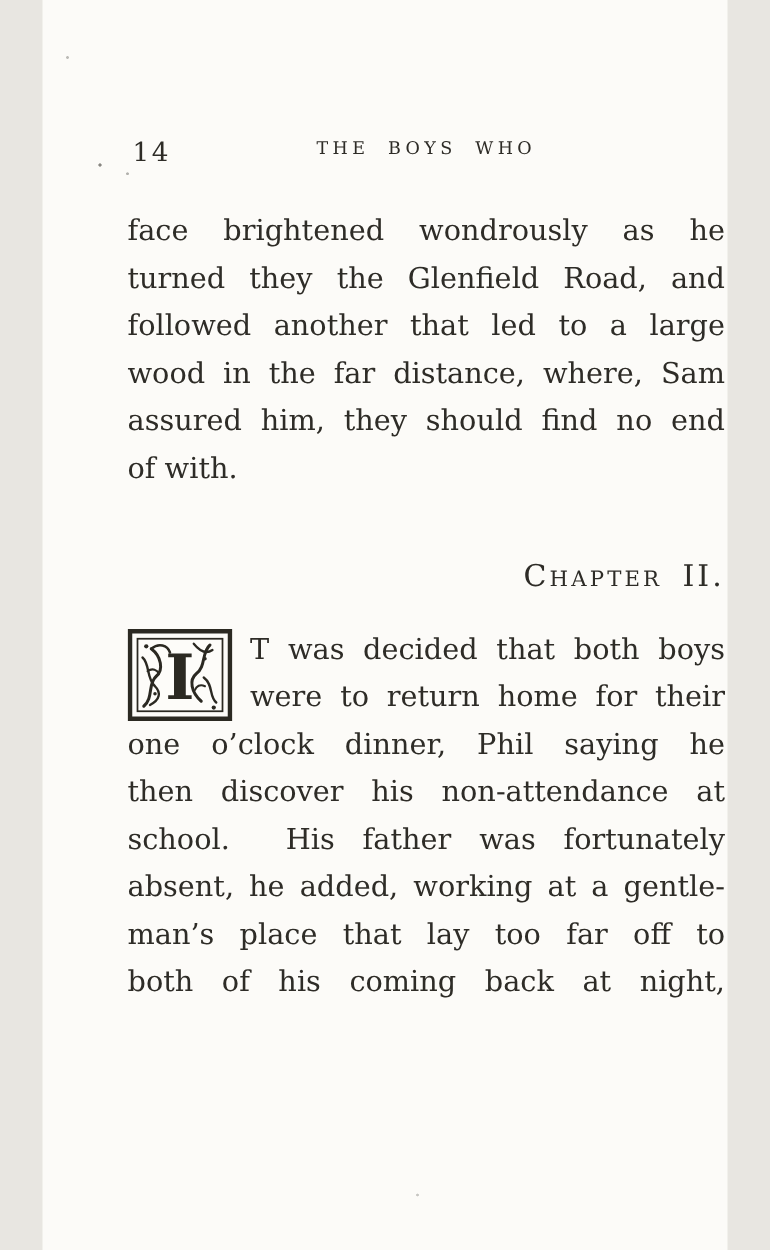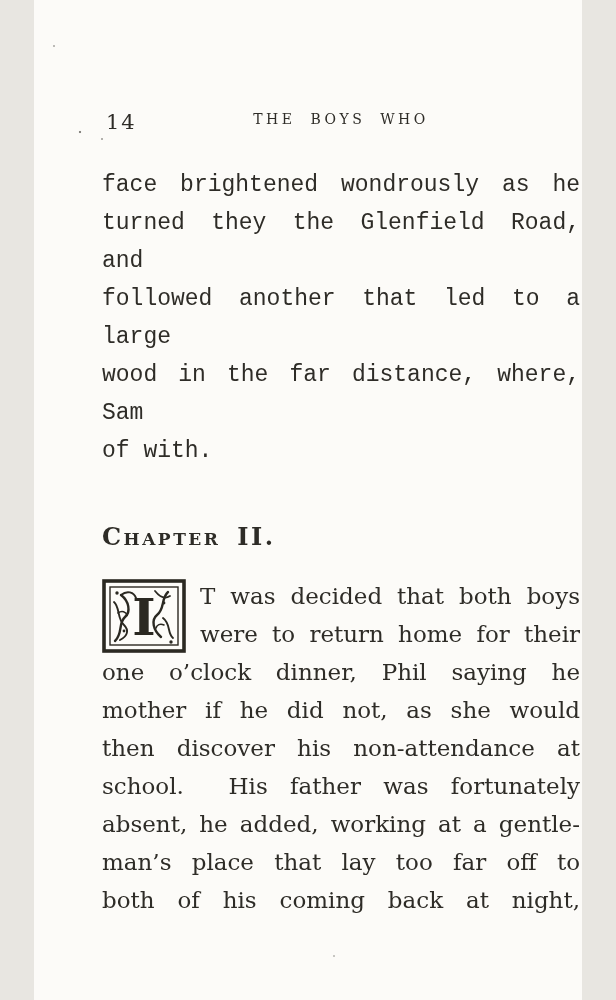--- a/index.html
+++ b/index.html
@@ -57,30 +57,29 @@
   .para {
     font-size: 23px;
     line-height: 38px;
   }
   .para .line {
     text-align: justify;
     text-align-last: justify;
   }
   .para1 {
     margin-top: 28px;
-    font-family: Liberation Mono, monospace;
   }
   .para1 .line:last-child {
     text-align-last: left;
   }
   .chapter-heading {
     margin: 52px 0 0 0;
-    font-weight: bold;
+    font-weight: normal;
     font-size: 24px;
-    text-align: left;
+    text-align: right;
     font-variant: small-caps;
     letter-spacing: 2.5px;
     word-spacing: 6px;
     line-height: 30px;
   }
   .para2 {
     margin-top: 25px;
   }
   .drop-cap {
     float: left;
@@ -99,20 +98,21 @@
     <div class="header-row">
       <span class="page-number">14</span>
       <span class="running-header">THE BOYS WHO</span>
     </div>
 
     <div class="para para1">
         <div class="line">face brightened wondrously as he</div>
         <div class="line">turned they the Glenfield Road, and</div>
         <div class="line">followed another that led to a large</div>
         <div class="line">wood in the far distance, where, Sam</div>
+        <div class="line">assured him, they should find no end</div>
         <div class="line">of with.</div>
       </div>
 
     <h2 class="chapter-heading">Chapter II.</h2>
 
     <div class="para para2">
       <span class="drop-cap">
         <svg width="84" height="74" viewBox="0 0 84 74">
           <rect x="2" y="2" width="80" height="70" fill="#fdfcf9" stroke="#2b2922" stroke-width="3.6"></rect>
           <rect x="8" y="8" width="68" height="58" fill="none" stroke="#2b2922" stroke-width="1.4"></rect>
@@ -132,21 +132,20 @@
             <circle cx="62" cy="24" r="1.4"></circle>
             <circle cx="22" cy="52" r="1.4"></circle>
           </g>
           <text x="42" y="56" text-anchor="middle" font-family="DejaVu Serif, Liberation Serif, serif" font-size="50" font-weight="bold" fill="#2b2922">I</text>
         </svg>
       </span>
       <div class="lines">
           <div class="line">T was decided that both boys</div>
           <div class="line">were to return home for their</div>
           <div class="line">one o’clock dinner, Phil saying he</div>
-          <div class="line">mother if he did not, as she would</div>
           <div class="line">then discover his non-attendance at</div>
           <div class="line">school.&nbsp; His father was fortunately</div>
           <div class="line">absent, he added, working at a gentle-</div>
           <div class="line">man’s place that lay too far off to</div>
           <div class="line">both of his coming back at night,</div>
         </div>
     </div>
 
   </div>
 </div>

